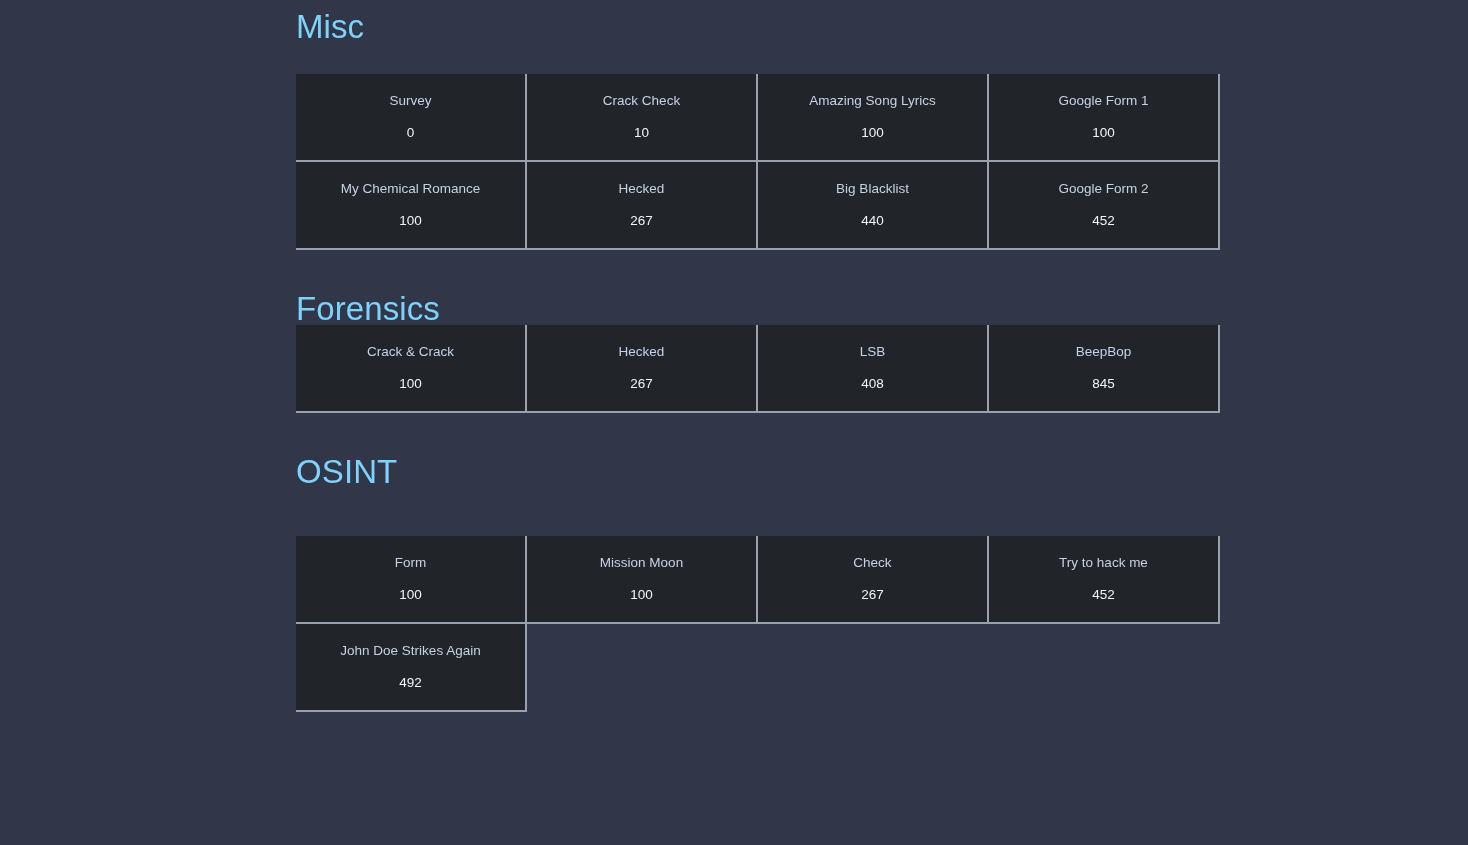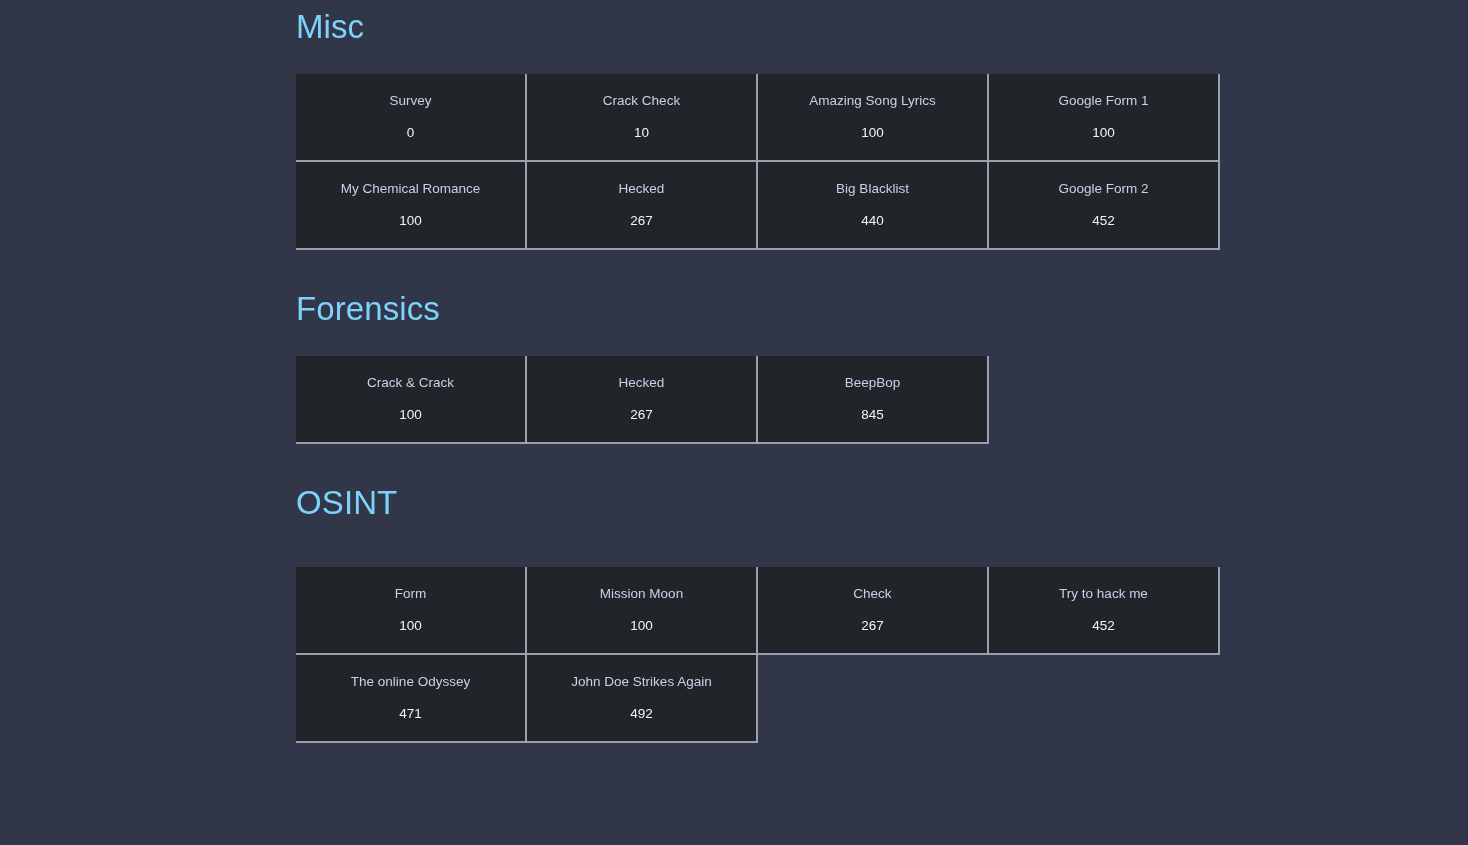--- a/index.html
+++ b/index.html
@@ -66,21 +66,21 @@
     font-size: 13.5px;
     font-weight: 400;
     line-height: 1.2;
     margin-top: 16px;
   }
 
   
   .cat-misc      { padding-top: 10px; }
   .cat-misc .category-title      { margin-bottom: 31px; }
   .cat-forensics { padding-top: 42px; }
-  .cat-forensics .category-title { margin-bottom: 31px; }
+  .cat-forensics .category-title { }
   .cat-osint     { padding-top: 42px; }
   .cat-osint .category-title     { margin-bottom: 48px; }
 </style>
 </head>
 <body>
 
 <div class="board">
 
   <section class="category cat-misc">
     <h2 class="category-title">Misc</h2>
@@ -125,20 +125,24 @@
     <div class="cards-grid">
       <div class="card">
         <div class="card-title">Crack &amp; Crack</div>
         <div class="card-value">100</div>
       </div>
       <div class="card">
         <div class="card-title">Hecked</div>
         <div class="card-value">267</div>
       </div>
       <div class="card">
+        <div class="card-title">LSB</div>
+        <div class="card-value">408</div>
+      </div>
+      <div class="card">
         <div class="card-title">BeepBop</div>
         <div class="card-value">845</div>
       </div>
     </div>
   </section>
 
   <section class="category cat-osint">
     <h2 class="category-title">OSINT</h2>
     <div class="cards-grid">
       <div class="card">
@@ -151,23 +155,19 @@
       </div>
       <div class="card">
         <div class="card-title">Check</div>
         <div class="card-value">267</div>
       </div>
       <div class="card">
         <div class="card-title">Try to hack me</div>
         <div class="card-value">452</div>
       </div>
       <div class="card">
-        <div class="card-title">The online Odyssey</div>
-        <div class="card-value">471</div>
-      </div>
-      <div class="card">
         <div class="card-title">John Doe Strikes Again</div>
         <div class="card-value">492</div>
       </div>
     </div>
   </section>
 
 </div>
 
 </body></html>

